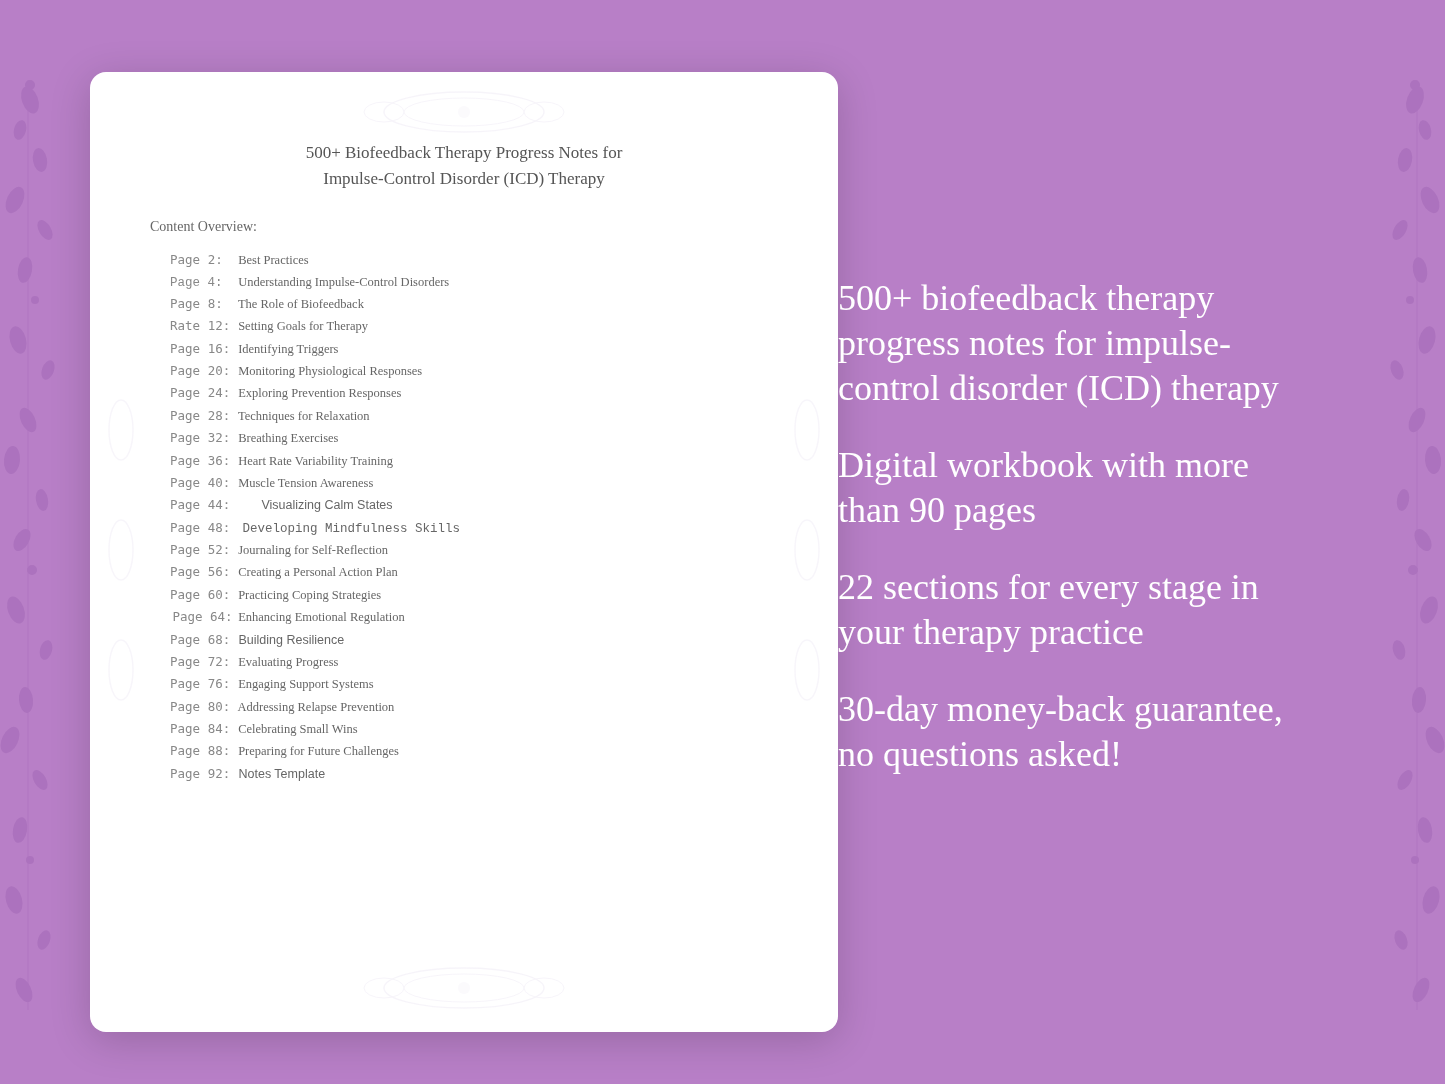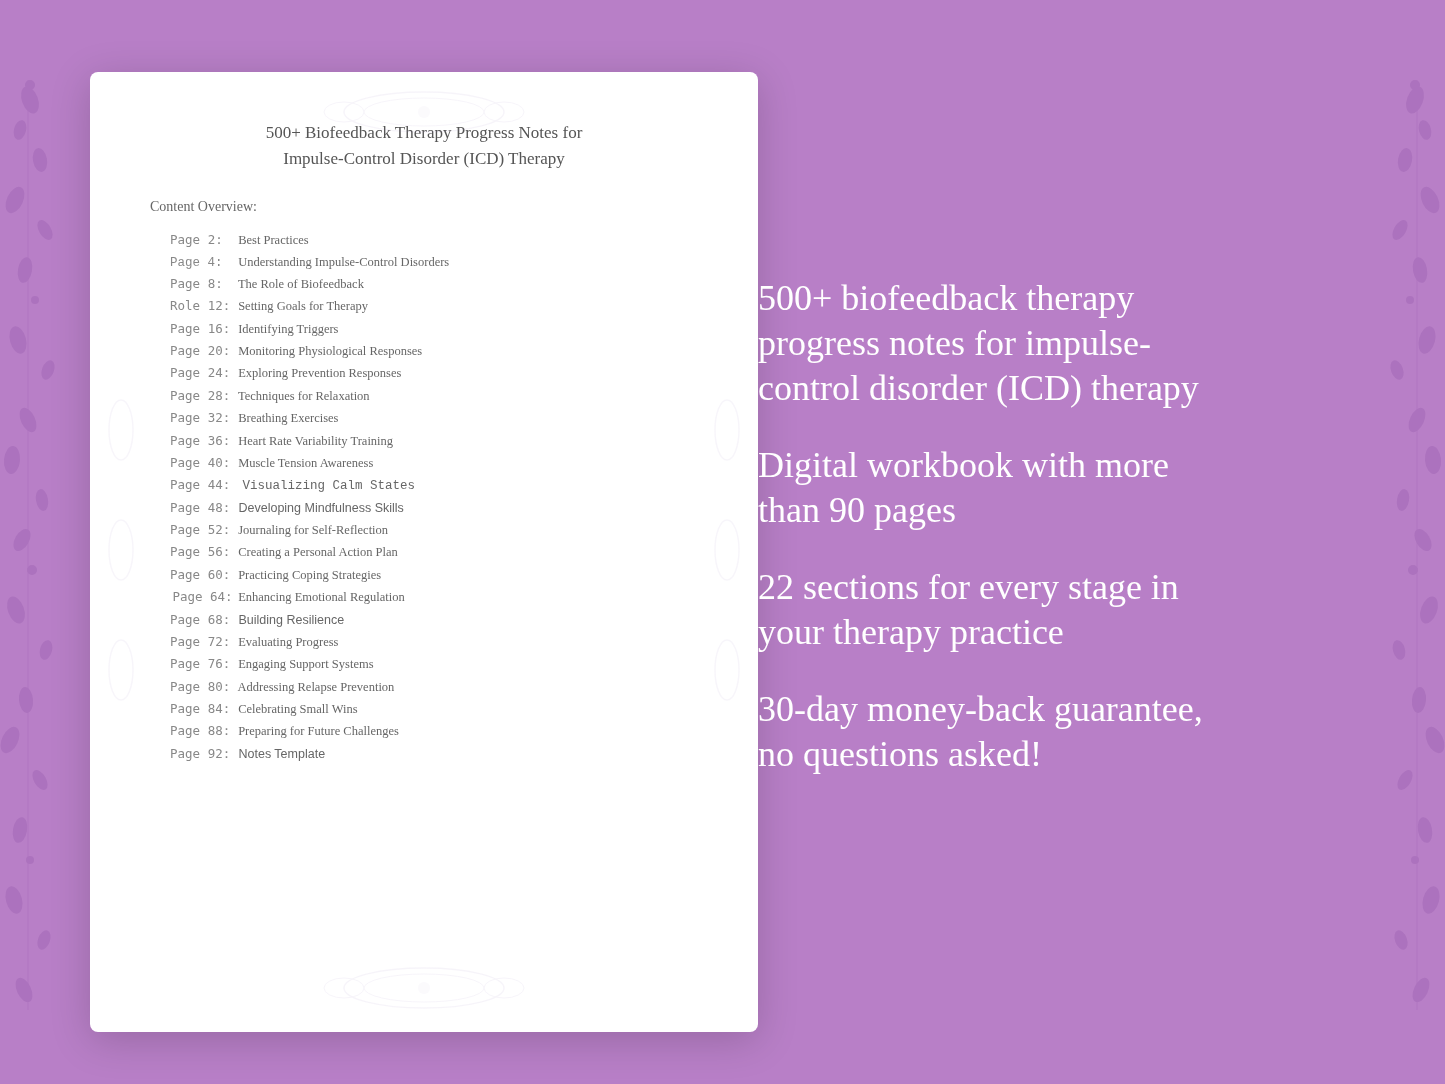--- a/index.html
+++ b/index.html
@@ -29,25 +29,25 @@
       height: 100%;
       opacity: 0.25;
     }
 
     
     .document-panel {
       position: relative;
       z-index: 2;
       margin-left: 90px;
       margin-top: 20px;
-      width: 668px;
+      width: 748px;
       background: #ffffff;
-      border-radius: 8px;
+      border-radius: 16px;
       box-shadow: 0 8px 40px rgba(0,0,0,0.18);
-      padding: 48px 60px 48px 60px;
+      padding: 68px 60px 48px 60px;
       min-height: 960px;
     }
 
     .doc-header {
       text-align: center;
       margin-bottom: 28px;
     }
 
     .doc-title {
       font-size: 17px;
@@ -224,30 +224,30 @@
       <span>Impulse-Control Disorder (ICD) Therapy</span>
     </div>
   </div>
 
   <div class="content-overview-label">Content Overview:</div>
 
   <ul class="toc-list" id="toc-container">
   <li><span style="font-family:monospace; font-size:12.5px; color:#888; min-width:65px; display:inline-block;">Page  2:</span><span style="color:#666; font-family:Georgia,serif; font-size:12.5px;"> Best Practices</span></li>
       <li><span style="font-family:Liberation Mono, monospace; font-size:12.5px; color:#888; min-width:65px; display:inline-block;">Page  4:</span><span style="color:#666; font-family:Georgia,serif; font-size:12.5px;"> Understanding Impulse-Control Disorders</span></li>
       <li><span style="font-family:monospace; font-size:12.5px; color:#888; min-width:65px; display:inline-block;">Page  8:</span><span style="color:#666; font-family:Georgia,serif; font-size:12.5px;"> The Role of Biofeedback</span></li>
-      <li><span style="font-family:monospace; font-size:12.5px; color:#888; min-width:65px; display:inline-block;">Role 12:</span><span style="color:#666; font-family:Georgia,serif; font-size:12.5px;"> Setting Goals for Therapy</span></li>
+      <li><span style="font-family:monospace; font-size:12.5px; color:#888; min-width:65px; display:inline-block;">Rate 12:</span><span style="color:#666; font-family:Georgia,serif; font-size:12.5px;"> Setting Goals for Therapy</span></li>
       <li><span style="font-family:monospace; font-size:12.5px; color:#888; min-width:65px; display:inline-block;">Page 16:</span><span style="color:#666; font-family:Georgia,serif; font-size:12.5px;"> Identifying Triggers</span></li>
       <li><span style="font-family:monospace; font-size:12.5px; color:#888; min-width:65px; display:inline-block;">Page 20:</span><span style="color:#666; font-family:Georgia,serif; font-size:12.5px;"> Monitoring Physiological Responses</span></li>
       <li><span style="font-family:monospace; font-size:12.5px; color:#888; min-width:65px; display:inline-block;">Page 24:</span><span style="color:#666; font-family:Georgia,serif; font-size:12.5px;"> Exploring Prevention Responses</span></li>
       <li><span style="font-family:monospace; font-size:12.5px; color:#888; min-width:65px; display:inline-block;">Page 28:</span><span style="color:#666; font-family:Georgia,serif; font-size:12.5px;"> Techniques for Relaxation</span></li>
       <li><span style="font-family:monospace; font-size:12.5px; color:#888; min-width:65px; display:inline-block;">Page 32:</span><span style="color:#666; font-family:Georgia,serif; font-size:12.5px;"> Breathing Exercises</span></li>
       <li><span style="font-family:monospace; font-size:12.5px; color:#888; min-width:65px; display:inline-block;">Page 36:</span><span style="color:#666; font-family:Georgia,serif; font-size:12.5px;"> Heart Rate Variability Training</span></li>
       <li><span style="font-family:monospace; font-size:12.5px; color:#888; min-width:65px; display:inline-block;">Page 40:</span><span style="color:#666; font-family:Georgia,serif; font-size:12.5px;"> Muscle Tension Awareness</span></li>
-      <li><span style="font-family:monospace; font-size:12.5px; color:#888; min-width:65px; display:inline-block;">Page 44:</span><span style="color:#666; font-family:Liberation Mono, monospace; font-size:12.5px;"> Visualizing Calm States</span></li>
-      <li><span style="font-family:monospace; font-size:12.5px; color:#888; min-width:65px; display:inline-block;">Page 48:</span><span style="color:#666; font-family:Liberation Sans, sans-serif; font-size:12.5px;"> Developing Mindfulness Skills</span></li>
+      <li><span style="font-family:monospace; font-size:12.5px; color:#888; min-width:65px; display:inline-block;">Page 44:</span><span style="color:#666; font-family:Liberation Sans, sans-serif; font-size:12.5px;margin-left:23px;"> Visualizing Calm States</span></li>
+      <li><span style="font-family:monospace; font-size:12.5px; color:#888; min-width:65px; display:inline-block;">Page 48:</span><span style="color:#666; font-family:Liberation Mono, monospace; font-size:12.5px;"> Developing Mindfulness Skills</span></li>
       <li><span style="font-family:monospace; font-size:12.5px; color:#888; min-width:65px; display:inline-block;">Page 52:</span><span style="color:#666; font-family:Georgia,serif; font-size:12.5px;"> Journaling for Self-Reflection</span></li>
       <li><span style="font-family:monospace; font-size:12.5px; color:#888; min-width:65px; display:inline-block;">Page 56:</span><span style="color:#666; font-family:Georgia,serif; font-size:12.5px;"> Creating a Personal Action Plan</span></li>
       <li><span style="font-family:monospace; font-size:12.5px; color:#888; min-width:65px; display:inline-block;">Page 60:</span><span style="color:#666; font-family:Georgia,serif; font-size:12.5px;"> Practicing Coping Strategies</span></li>
       <li><span style="font-family:monospace; font-size:12.5px; color:#888; min-width:65px; display:inline-block;text-align:center;">Page 64:</span><span style="color:#666; font-family:Georgia,serif; font-size:12.5px;"> Enhancing Emotional Regulation</span></li>
       <li><span style="font-family:monospace; font-size:12.5px; color:#888; min-width:65px; display:inline-block;">Page 68:</span><span style="color:#666; font-family:Liberation Sans, sans-serif; font-size:12.5px;"> Building Resilience</span></li>
       <li><span style="font-family:monospace; font-size:12.5px; color:#888; min-width:65px; display:inline-block;">Page 72:</span><span style="color:#666; font-family:Georgia,serif; font-size:12.5px;"> Evaluating Progress</span></li>
       <li><span style="font-family:monospace; font-size:12.5px; color:#888; min-width:65px; display:inline-block;">Page 76:</span><span style="color:#666; font-family:Georgia,serif; font-size:12.5px;"> Engaging Support Systems</span></li>
       <li><span style="font-family:monospace; font-size:12.5px; color:#888; min-width:65px; display:inline-block;">Page 80:</span><span style="color:#666; font-family:Georgia,serif; font-size:12.5px;"> Addressing Relapse Prevention</span></li>
       <li><span style="font-family:monospace; font-size:12.5px; color:#888; min-width:65px; display:inline-block;">Page 84:</span><span style="color:#666; font-family:Georgia,serif; font-size:12.5px;"> Celebrating Small Wins</span></li>
       <li><span style="font-family:monospace; font-size:12.5px; color:#888; min-width:65px; display:inline-block;">Page 88:</span><span style="color:#666; font-family:Georgia,serif; font-size:12.5px;"> Preparing for Future Challenges</span></li>

